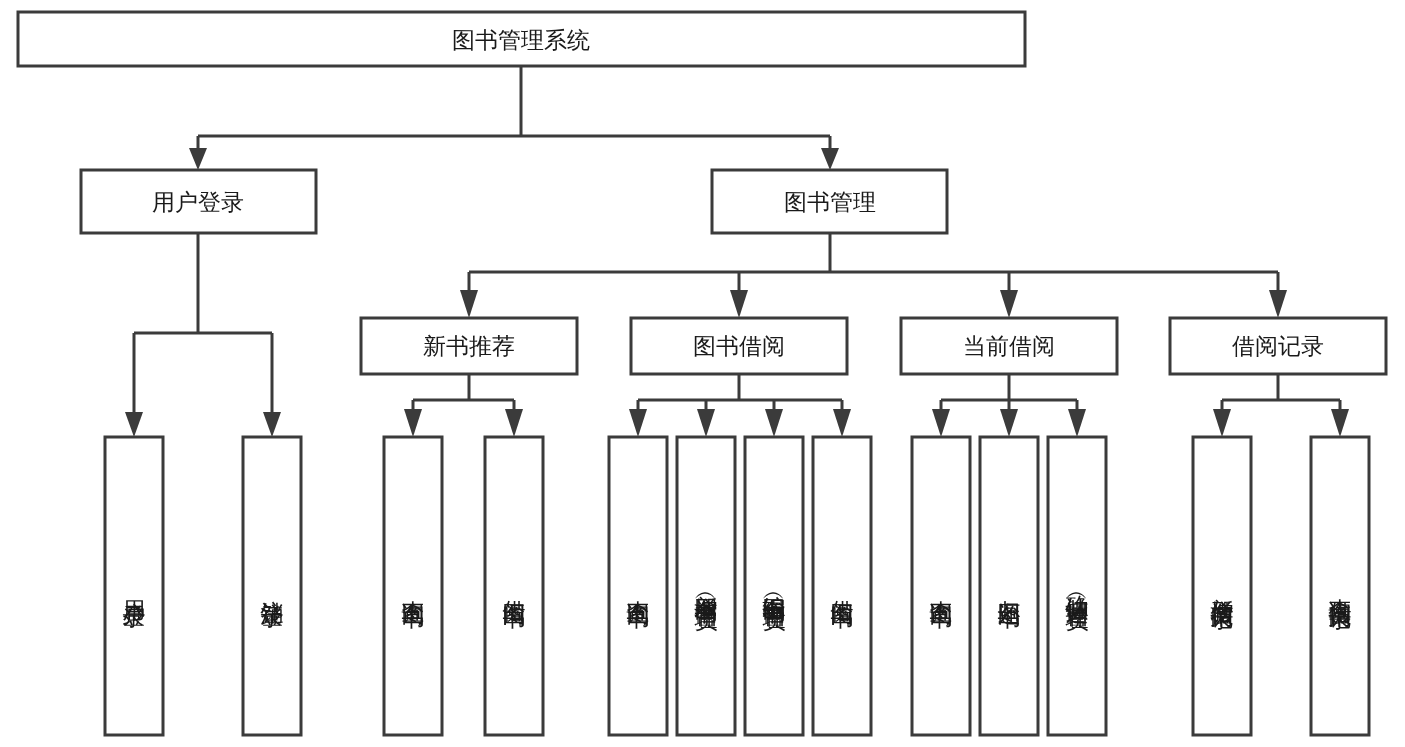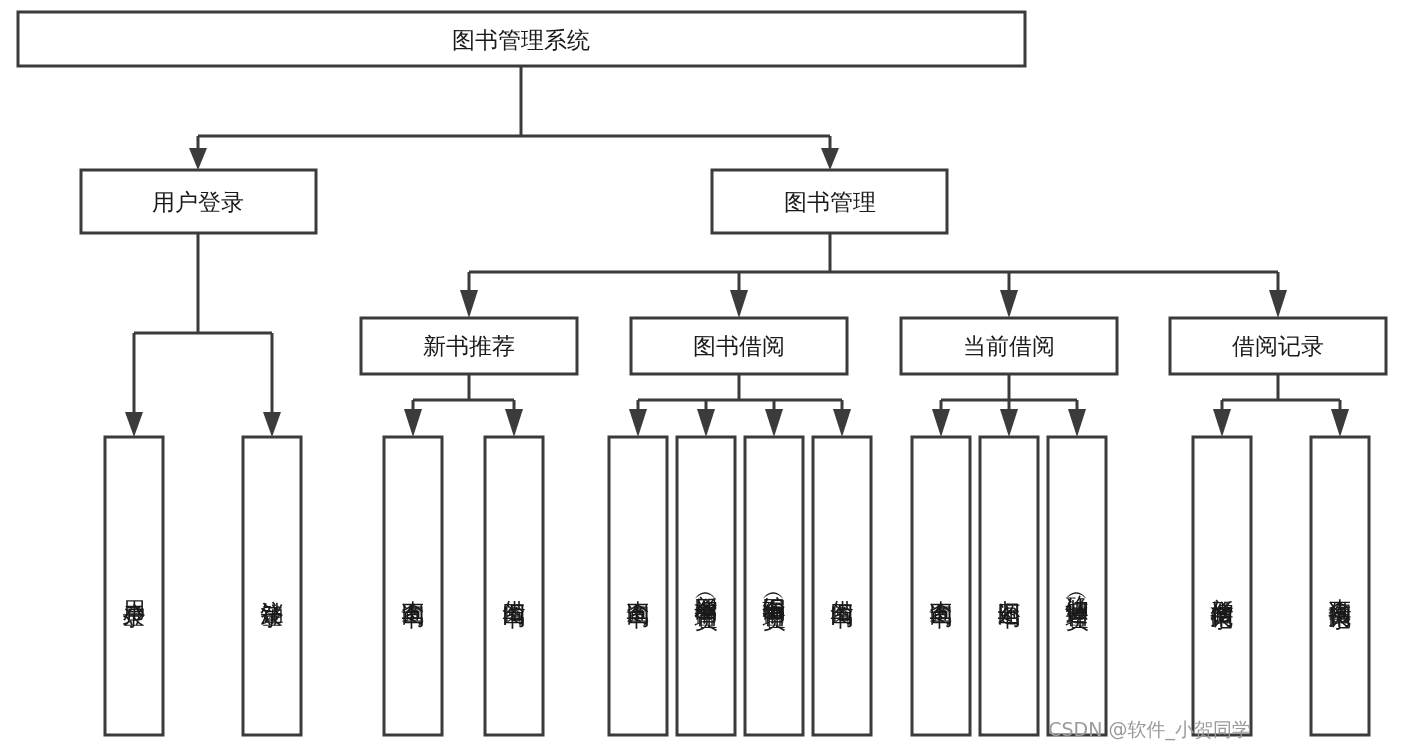--- a/index.html
+++ b/index.html
@@ -11,21 +11,20 @@
     width: 1405px;
     height: 747px;
     font-family: "DejaVu Sans", "Liberation Sans", sans-serif;
     overflow: hidden;
     position: relative;
   }
   #diagram-root {
     position: relative;
     width: 1227px;
     height: 747px;
-    padding-left: 32px;
   }
   svg#tree-svg {
     position: absolute;
     top: 0;
     left: 0;
     width: 1405px;
     height: 747px;
     display: block;
   }
   .node-box {
@@ -201,14 +200,13 @@
   <div class="leaf-label" style="left:745px; top:437px; width:58px; height:298px;">编辑图书（管理员）</div>
   <div class="leaf-label" style="left:813px; top:437px; width:58px; height:298px;">借阅图书</div>
 
   <div class="leaf-label" style="left:912px; top:437px; width:58px; height:298px;">查询图书</div>
   <div class="leaf-label" style="left:980px; top:437px; width:58px; height:298px;">归还图书</div>
   <div class="leaf-label" style="left:1048px; top:437px; width:58px; height:298px;">确认归还（管理员）</div>
 
   <div class="leaf-label" style="left:1193px; top:437px; width:58px; height:298px;">新增借阅记录</div>
   <div class="leaf-label" style="left:1311px; top:437px; width:58px; height:298px;">查询借阅记录</div>
 
-  <div id="watermark">CSDN @软件_小贺同学</div>
 </div>
 
 </body></html>

